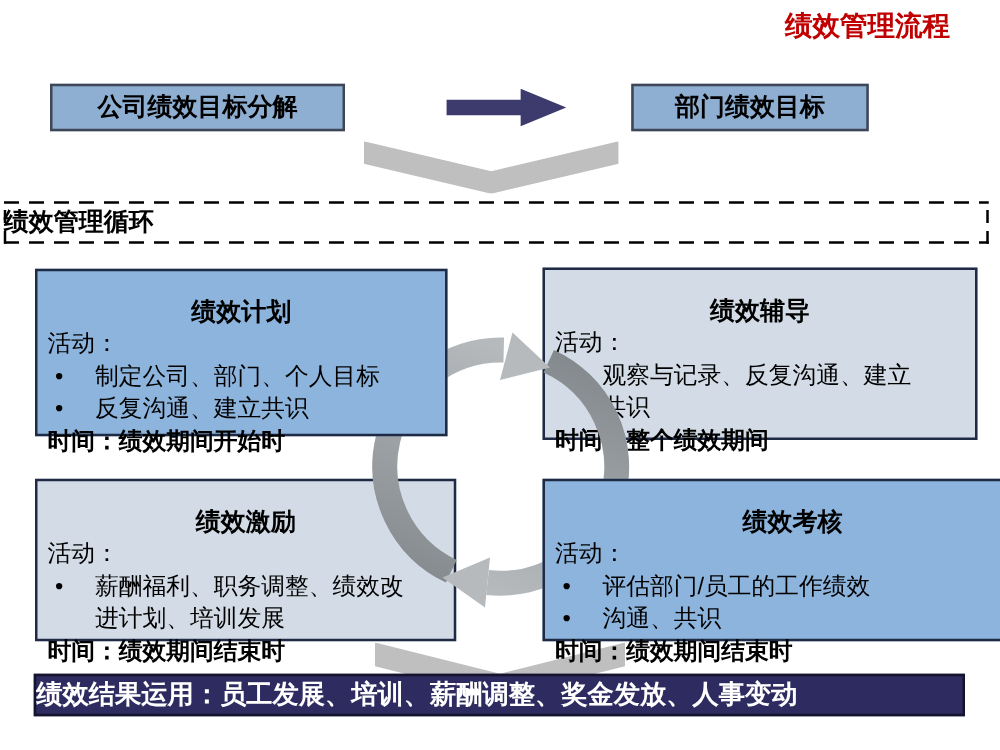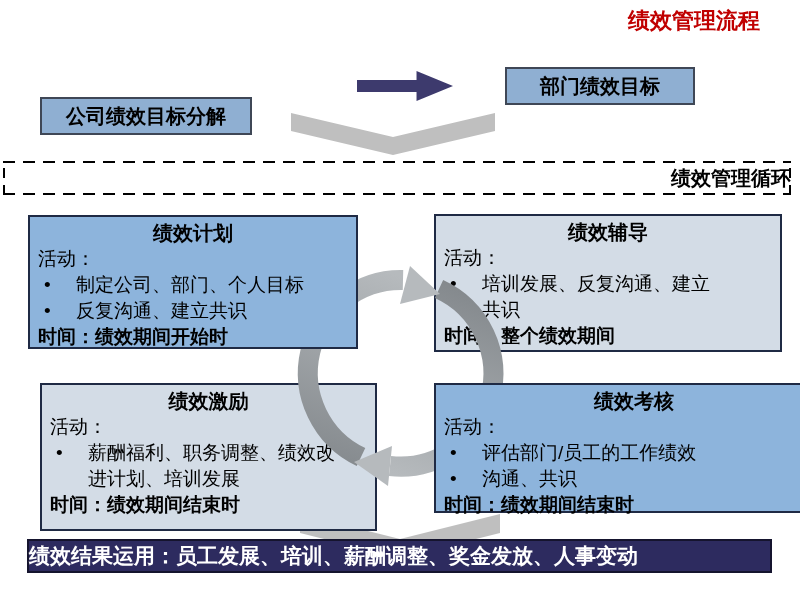--- a/index.html
+++ b/index.html
@@ -10,53 +10,53 @@
   .page-title{
     position:absolute;top:6px;left:0;right:40px;text-align:right;
     font-size:22px;font-weight:bold;color:var(--title-red,#c00000);
   }
   .top-box{
     position:absolute;box-sizing:border-box;height:38px;
     background:var(--top-box-fill,#8fafd2);
     border:2px solid var(--top-box-border,#3f4756);
     font-size:20px;font-weight:bold;text-align:center;line-height:34px;
   }
-  .top-box.left{left:40px;top:67px;width:212px;margin-top:30px;}
+  .top-box.left{left:40px;top:67px;width:236px;}
   .top-box.right{left:505px;top:67px;width:190px;}
   .flow-arrow{
     position:absolute;left:357px;top:69px;width:96px;height:34px;
     background:var(--flow-arrow,#3d3a6d);
     clip-path:polygon(0 32%,62% 32%,62% 6%,100% 50%,62% 94%,62% 68%,0 68%);
   }
   .chevron{
     position:absolute;background:var(--chevron-gray,#bfbfbf);
     clip-path:polygon(0 0,50% 57%,100% 0,100% 43%,50% 100%,0 43%);
   }
   .chev1{left:291px;top:113px;width:204px;height:42px;}
   .chev2{left:300px;top:514px;width:200px;height:44px;}
   .dashed-strip{
     position:absolute;left:3px;top:161px;width:788px;height:34px;box-sizing:border-box;
     background:
       repeating-linear-gradient(90deg,#000 0 12px,transparent 12px 20px) top/100% 2px no-repeat,
       repeating-linear-gradient(90deg,#000 0 12px,transparent 12px 20px) bottom/100% 2px no-repeat,
       repeating-linear-gradient(0deg,#000 0 10px,transparent 10px 17px) left/2px 100% no-repeat,
       repeating-linear-gradient(0deg,#000 0 10px,transparent 10px 17px) right/2px 100% no-repeat;
-    text-align:right;line-height:34px;font-size:20px;font-weight:bold;
+    text-align:left;line-height:34px;font-size:20px;font-weight:bold;
   }
   .cycle-arrows{position:absolute;left:0;top:0;z-index:2;}
   .cycle-box{
     position:absolute;box-sizing:border-box;
     border:2px solid var(--box-border,#1f2a44);
-    padding:3px 8px 0 8px;
+    padding:20px 8px 0 8px;
   }
   .cycle-box.blue{background:var(--box-blue,#8db4dc);z-index:3;}
   .cycle-box.light{background:var(--box-light,#d3dce6);z-index:1;}
   .pos-tl{left:28px;top:215px;width:330px;height:134px;}
   .pos-tr{left:434px;top:214px;width:348px;height:138px;}
-  .pos-bl{left:40px;top:383px;width:337px;height:148px;}
+  .pos-bl{left:28px;top:383px;width:337px;height:130px;}
   .pos-br{left:434px;top:383px;width:400px;height:130px;}
   .box-title{font-size:20px;font-weight:bold;text-align:center;line-height:26px;}
   .box-body .line{font-size:19px;line-height:26px;white-space:nowrap;}
   .line.bullet{display:flex;}
   .bullet-marker{flex:0 0 32px;padding-left:6px;}
   .line.cont{padding-left:38px;}
   .line.time{font-weight:bold;}
   .result-bar{
     position:absolute;left:27px;top:539px;width:745px;height:34px;box-sizing:border-box;
     background:var(--bar-fill,#2d2b5f);border:2px solid var(--bar-border,#15142e);
@@ -119,21 +119,21 @@
         <div class="line time">时间：绩效期间开始时</div>
       </div>
   </div>
 
   <div class="cycle-box pos-tr light">
     <div class="box-title">绩效辅导</div>
     <div class="box-body">
         <div class="line plain">活动：</div>
         <div class="line bullet">
           <span class="bullet-marker">•</span>
-          <span>培训发展、反复沟通、建立</span>
+          <span>观察与记录、反复沟通、建立</span>
         </div>
         <div class="line cont">共识</div>
         <div class="line time">时间：整个绩效期间</div>
       </div>
   </div>
 
   <div class="cycle-box pos-bl light">
     <div class="box-title">绩效激励</div>
     <div class="box-body">
         <div class="line plain">活动：</div>

